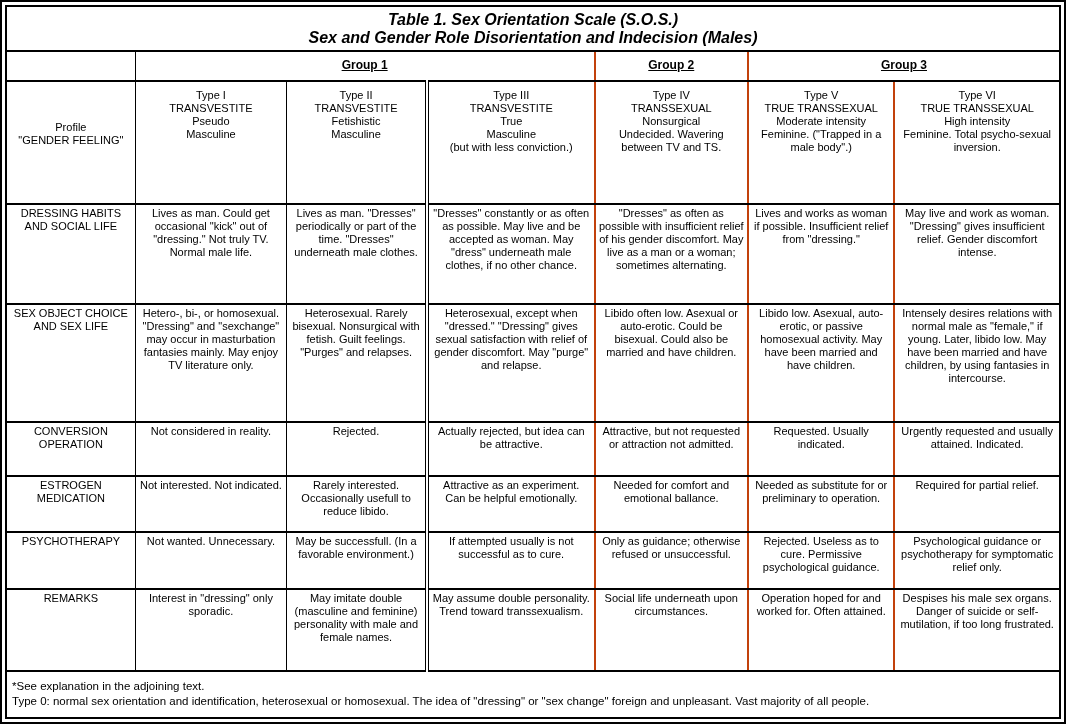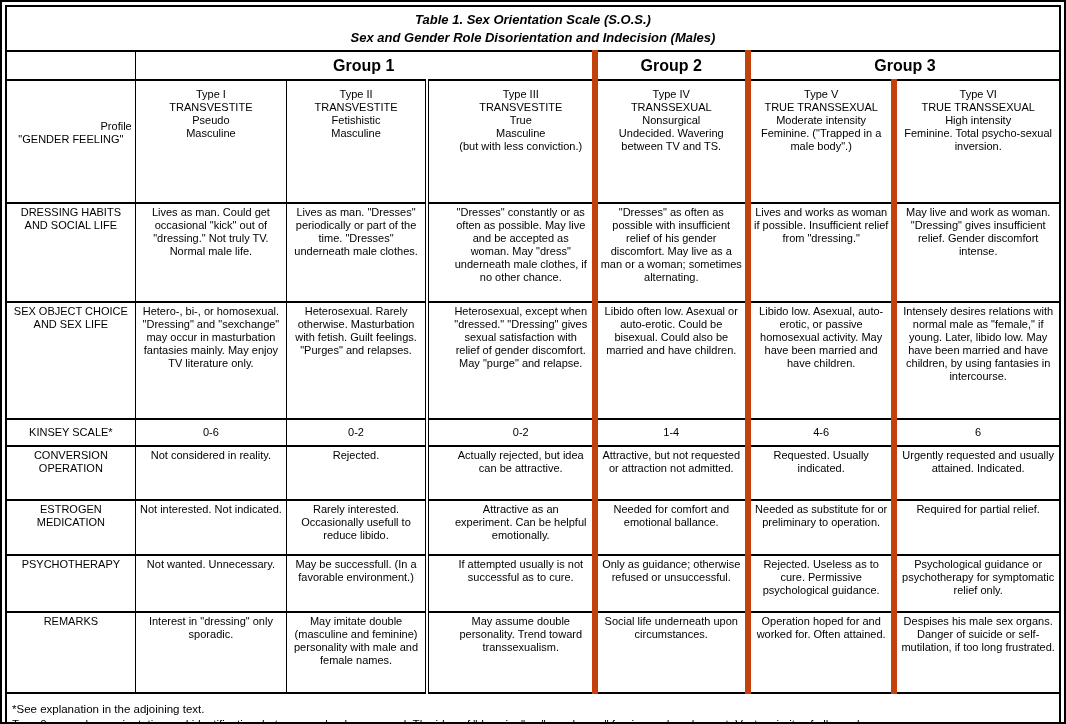--- a/index.html
+++ b/index.html
@@ -17,42 +17,42 @@
   td {
     border:1px solid #000;
     vertical-align:top;
     text-align:center;
     font-size:11px; line-height:13px;
     padding:2px 3px;
     overflow:hidden;
     white-space:pre-line;
   }
   tr > td { border-top-width:2px; border-bottom-width:2px; }
-  td.c3 { border-left:4px double #000;padding-left:24px; }      
-  td.c4, td.c5, td.c6 { border-left:6px solid #c2410c; } 
+  td.c3 { border-left:4px double #000; }      
+  td.c4, td.c5, td.c6 { border-left:2px solid #c2410c; } 
 
   .r-title td { height:39px; }
-  .r-group td { height:23px; vertical-align:middle; font-weight:bold; font-size:16px; }
+  .r-group td { height:23px; vertical-align:middle; font-weight:bold; font-size:12px;text-decoration:underline; }
   .r-types td { height:117px; }
   .r-dress td { height:93px; }
   .r-sex   td { height:111px;text-align:center; }
   .r-kinsey td { height:21px; vertical-align:middle; }
   .r-conv  td { height:48px; }
   .r-estro td { height:49px; }
   .r-psych td { height:51px; }
   .r-rem   td { height:75px; }
   .r-foot  td { height:41px; text-align:left; vertical-align:middle; font-size:11.5px; line-height:15px; padding-left:5px; }
 
   .title-cell { vertical-align:middle; }
-  .title-line { font-weight:bold; font-style:italic; font-size:13px; line-height:18px; }
+  .title-line { font-weight:bold; font-style:italic; font-size:16px; line-height:18px; }
 
   .type-line  { margin-top:0; }
   .type-line:first-child { margin-top:5px; }
 
-  .profile-cell .type-line:first-child { margin-top:37px;text-align:right; }
+  .profile-cell .type-line:first-child { margin-top:37px; }
 
   .row-label { text-transform:none; }
 </style>
 </head>
 <body>
 
 <div class="page">
   <table class="sos">
     <colgroup>
       <col style="width:128px">
@@ -93,36 +93,27 @@
       <td>Lives as man. "Dresses" periodically or part of the time. "Dresses" underneath male clothes.</td>
       <td class="c3">"Dresses" constantly or as often as possible. May live and be accepted as woman. May "dress" underneath male clothes, if no other chance.</td>
       <td class="c4">"Dresses" as often as possible with insufficient relief of his gender discomfort. May live as a man or a woman; sometimes alternating.</td>
       <td class="c5">Lives and works as woman if possible. Insufficient relief from "dressing."</td>
       <td class="c6">May live and work as woman. "Dressing" gives insufficient relief. Gender discomfort intense.</td>
     </tr>
 
     <tr class="r-sex">
       <td class="row-label">SEX OBJECT CHOICE AND SEX LIFE</td>
       <td>Hetero-, bi-, or homosexual. "Dressing" and "sexchange" may occur in masturbation fantasies mainly. May enjoy TV literature only.</td>
-      <td>Heterosexual. Rarely otherwise. Masturbation with fetish. Guilt feelings. "Purges" and relapses.</td>
+      <td>Heterosexual. Rarely bisexual. Nonsurgical with fetish. Guilt feelings. "Purges" and relapses.</td>
       <td class="c3">Heterosexual, except when "dressed." "Dressing" gives sexual satisfaction with relief of gender discomfort. May "purge" and relapse.</td>
       <td class="c4">Libido often low. Asexual or auto-erotic. Could be bisexual. Could also be married and have children.</td>
       <td class="c5">Libido low. Asexual, auto-erotic, or passive homosexual activity. May have been married and have children.</td>
       <td class="c6">Intensely desires relations with normal male as "female," if young. Later, libido low. May have been married and have children, by using fantasies in intercourse.</td>
     </tr>
 
-    <tr class="r-kinsey">
-      <td class="row-label">KINSEY SCALE*</td>
-      <td>0-6</td>
-      <td>0-2</td>
-      <td class="c3">0-2</td>
-      <td class="c4">1-4</td>
-      <td class="c5">4-6</td>
-      <td class="c6">6</td>
-    </tr>
 
     <tr class="r-conv">
       <td class="row-label">CONVERSION OPERATION</td>
       <td>Not considered in reality.</td>
       <td>Rejected.</td>
       <td class="c3">Actually rejected, but idea can be attractive.</td>
       <td class="c4">Attractive, but not requested or attraction not admitted.</td>
       <td class="c5">Requested. Usually indicated.</td>
       <td class="c6">Urgently requested and usually attained. Indicated.</td>
     </tr>

